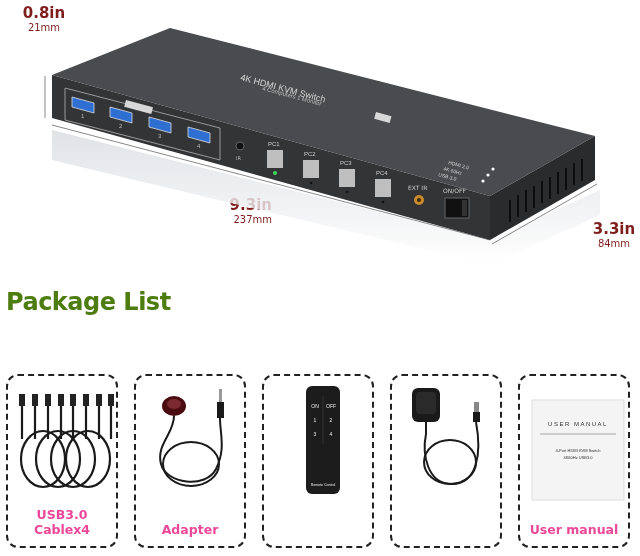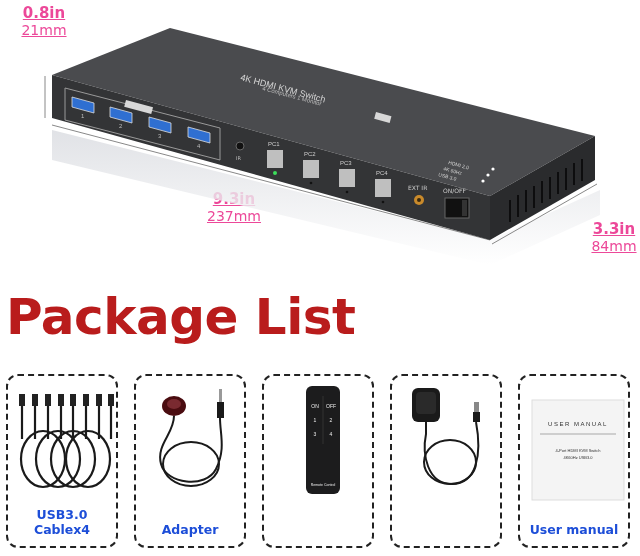--- a/index.html
+++ b/index.html
@@ -1,32 +1,32 @@
 <!DOCTYPE html>
 <html><head>
 <meta charset="utf-8">
 <style>
   html,body{margin:0;padding:0;background:#fff;}
   body{width:640px;height:556px;position:relative;overflow:hidden;font-family:"DejaVu Sans","Liberation Sans",sans-serif;color:#111;}
-  .dim{position:absolute;text-align:center;line-height:1.2;color:#ec4899;text-decoration:underline;}
+  .dim{position:absolute;text-align:center;line-height:1.2;color:#7f1d1d;}
   .dim .a{font-weight:bold;font-size:15px;display:block;}
-  .dim .b{font-size:14px;display:block;}
-  .title{position:absolute;left:6px;top:288px;font-size:50px;font-weight:bold;letter-spacing:-0.5px;color:#b91c1c;}
+  .dim .b{font-size:10px;display:block;}
+  .title{position:absolute;left:6px;top:288px;font-size:24px;font-weight:bold;letter-spacing:-0.5px;color:#4d7c0f;}
   .card{position:absolute;top:374px;width:112px;height:174px;border:2px dashed #222;border-radius:12px;box-sizing:border-box;}
-  .card .label{position:absolute;left:0;right:0;bottom:8px;text-align:center;font-size:12.5px;font-weight:bold;line-height:1.25;color:#1d4ed8;}
+  .card .label{position:absolute;left:0;right:0;bottom:8px;text-align:center;font-size:12.5px;font-weight:bold;line-height:1.25;color:#ec4899;}
   .card .art{position:absolute;left:0;right:0;top:8px;height:118px;}
 </style>
 </head>
 <body>
 
 <div class="dim" style="left:6px;top:4px;width:76px;">
   <span class="a">0.8in</span>
   <span class="b">21mm</span>
 </div>
-<div class="dim" style="left:196px;top:190px;width:76px;">
+<div class="dim" style="left:196px;top:196px;width:76px;text-align:right;">
   <span class="a">9.3in</span>
   <span class="b">237mm</span>
 </div>
 <div class="dim" style="left:576px;top:220px;width:76px;">
   <span class="a">3.3in</span>
   <span class="b">84mm</span>
 </div>
 
 <svg width="640" height="290" style="position:absolute;left:0;top:0;" viewBox="0 0 640 290">
   <defs>

